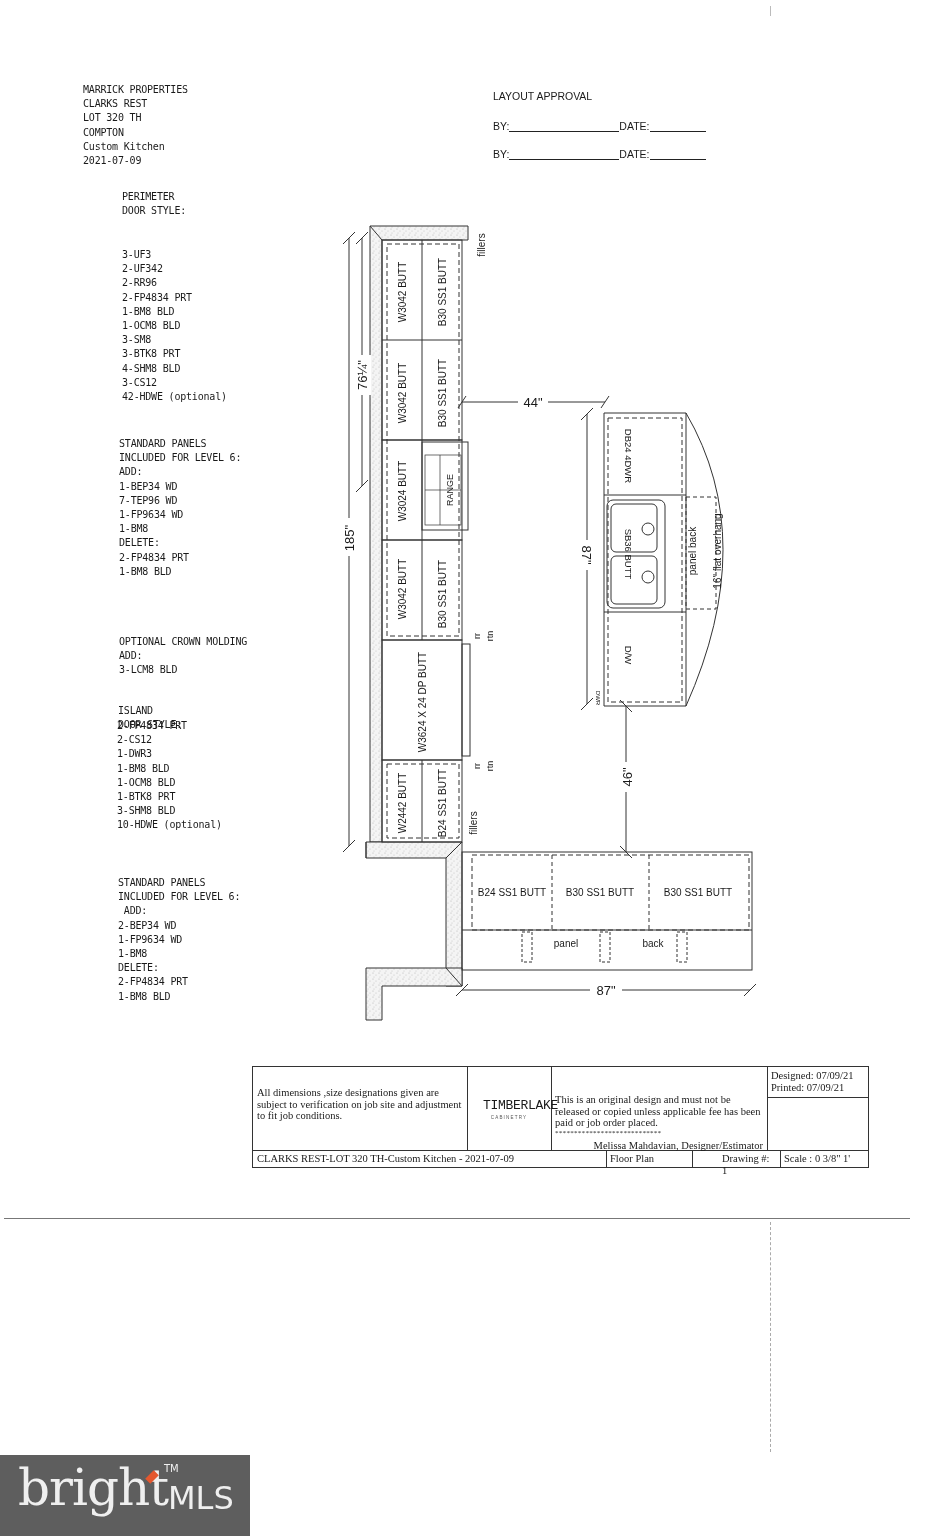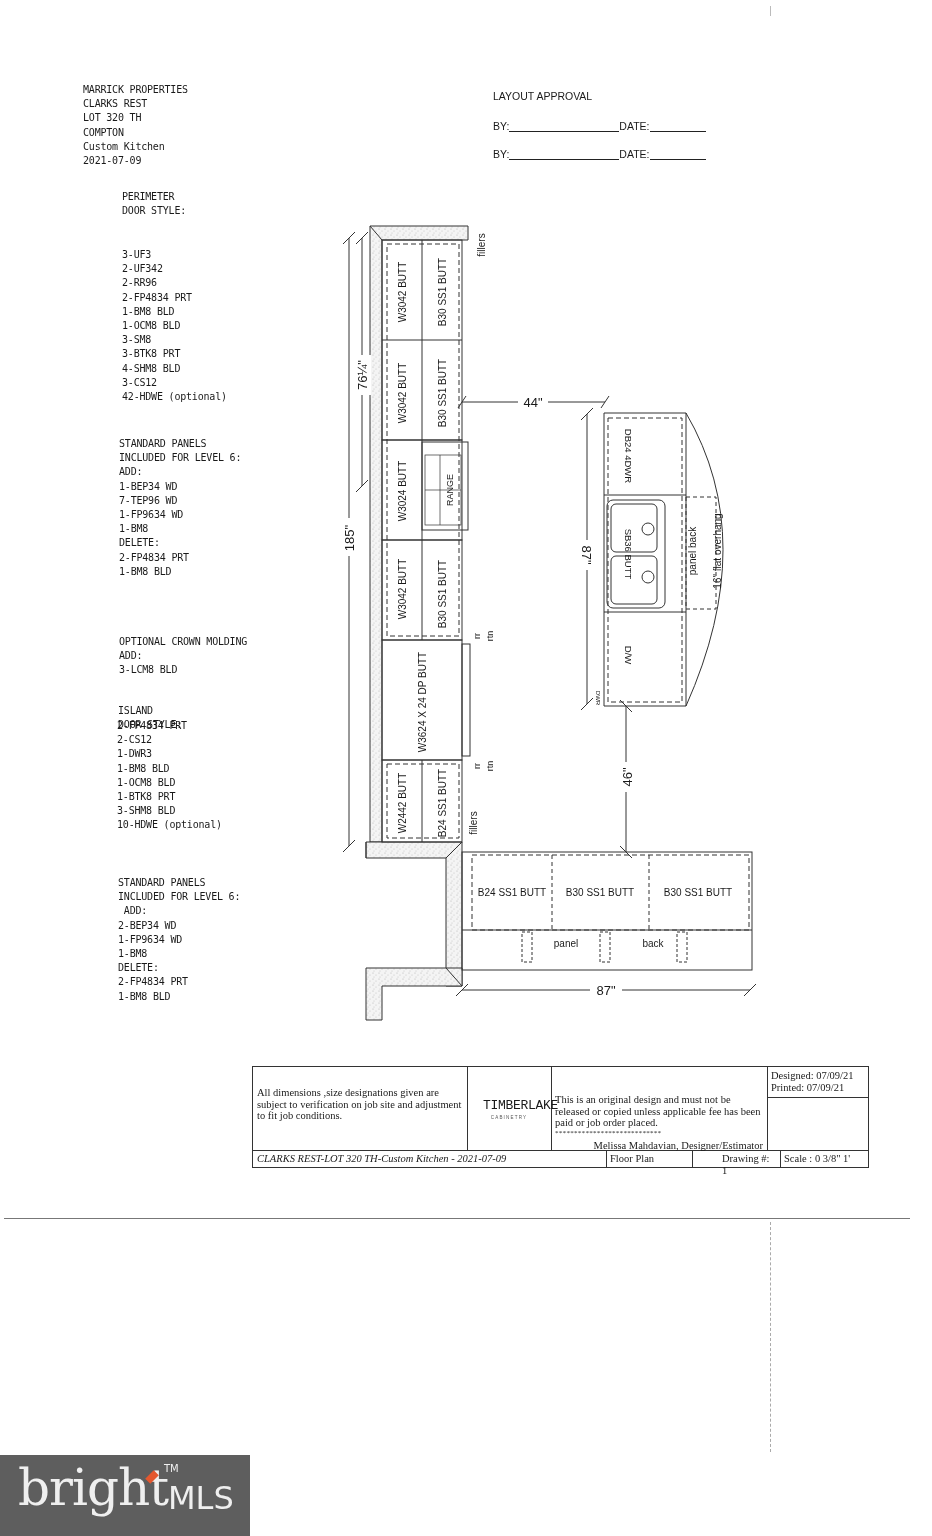--- a/index.html
+++ b/index.html
@@ -277,21 +277,21 @@
   </div>
   <div class="cell" style="left:298px; top:0; width:216px;margin-top:24px;">
     <div>This is an original design and must not be released or copied unless applicable fee has been paid or job order placed.</div>
     <div style="font-size:7px; line-height:8px; letter-spacing:0.3px;">****************************</div>
     <div style="margin-top:3px;text-align:right;">Melissa Mahdavian, Designer/Estimator</div>
   </div>
   <div class="cell" style="left:514px; top:0; width:103px;">
     <div>Designed: 07/09/21</div>
     <div>Printed: 07/09/21</div>
   </div>
-  <div class="cell" style="left:0; top:84px; width:353px; padding-top:2px;font-style:italic;">CLARKS REST-LOT 320 TH-Custom Kitchen - 2021-07-09</div>
+  <div class="cell" style="left:0; top:84px; width:353px; padding-top:2px;">CLARKS REST-LOT 320 TH-Custom Kitchen - 2021-07-09</div>
   <div class="cell" style="left:353px; top:84px; width:86px; padding-top:2px;">Floor Plan</div>
   <div class="cell" style="left:439px; top:84px; width:88px; padding-top:2px; padding-left:30px;">Drawing #: 1</div>
   <div class="cell" style="left:527px; top:84px; width:90px; padding-top:2px;">Scale : 0 3/8"  1'</div>
 </div>
 
 <div class="abs" style="left:4px; top:1218px; width:906px; height:1px; background:#777;"></div>
 <div class="abs" style="left:770px; top:1222px; width:1px; height:230px; border-left:1px dashed #aaa;"></div>
 <div class="abs" style="left:770px; top:6px; width:1px; height:10px; background:#bbb;"></div>
 
 <div class="bright">

